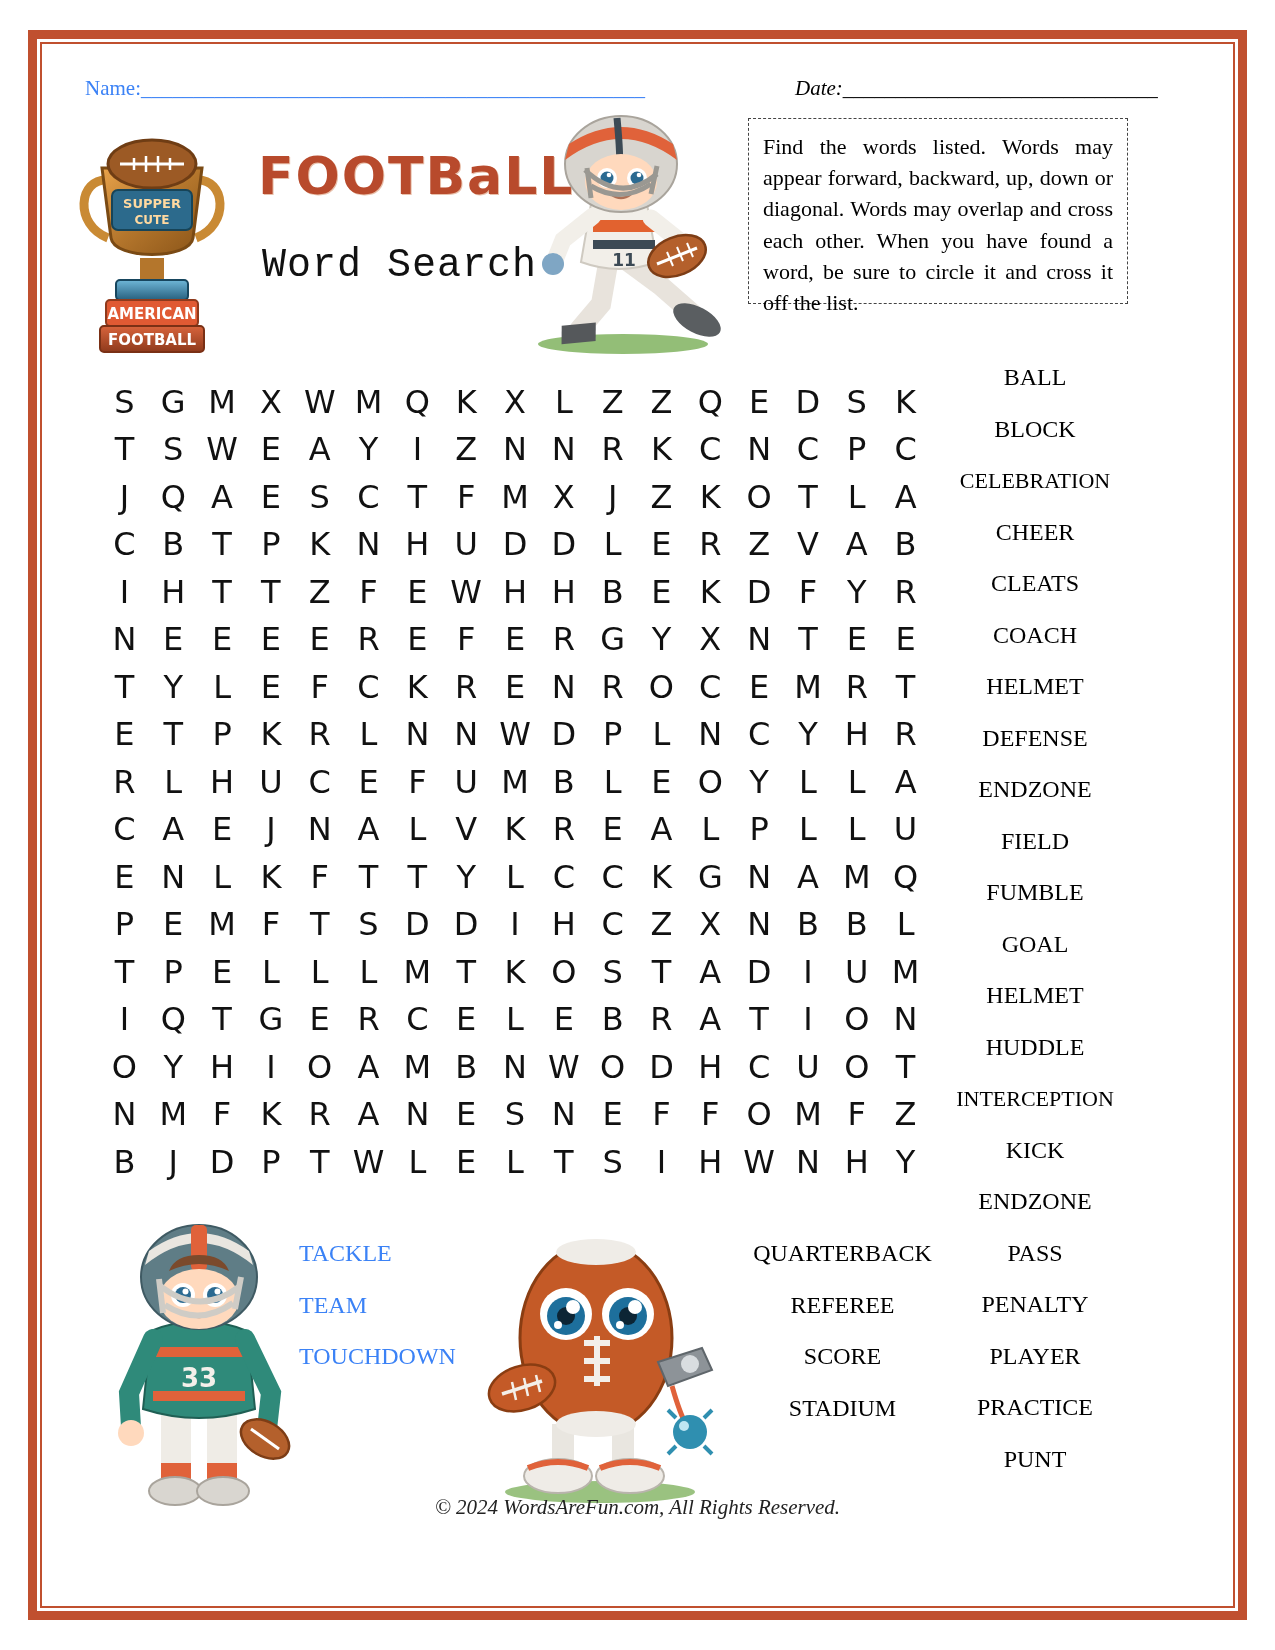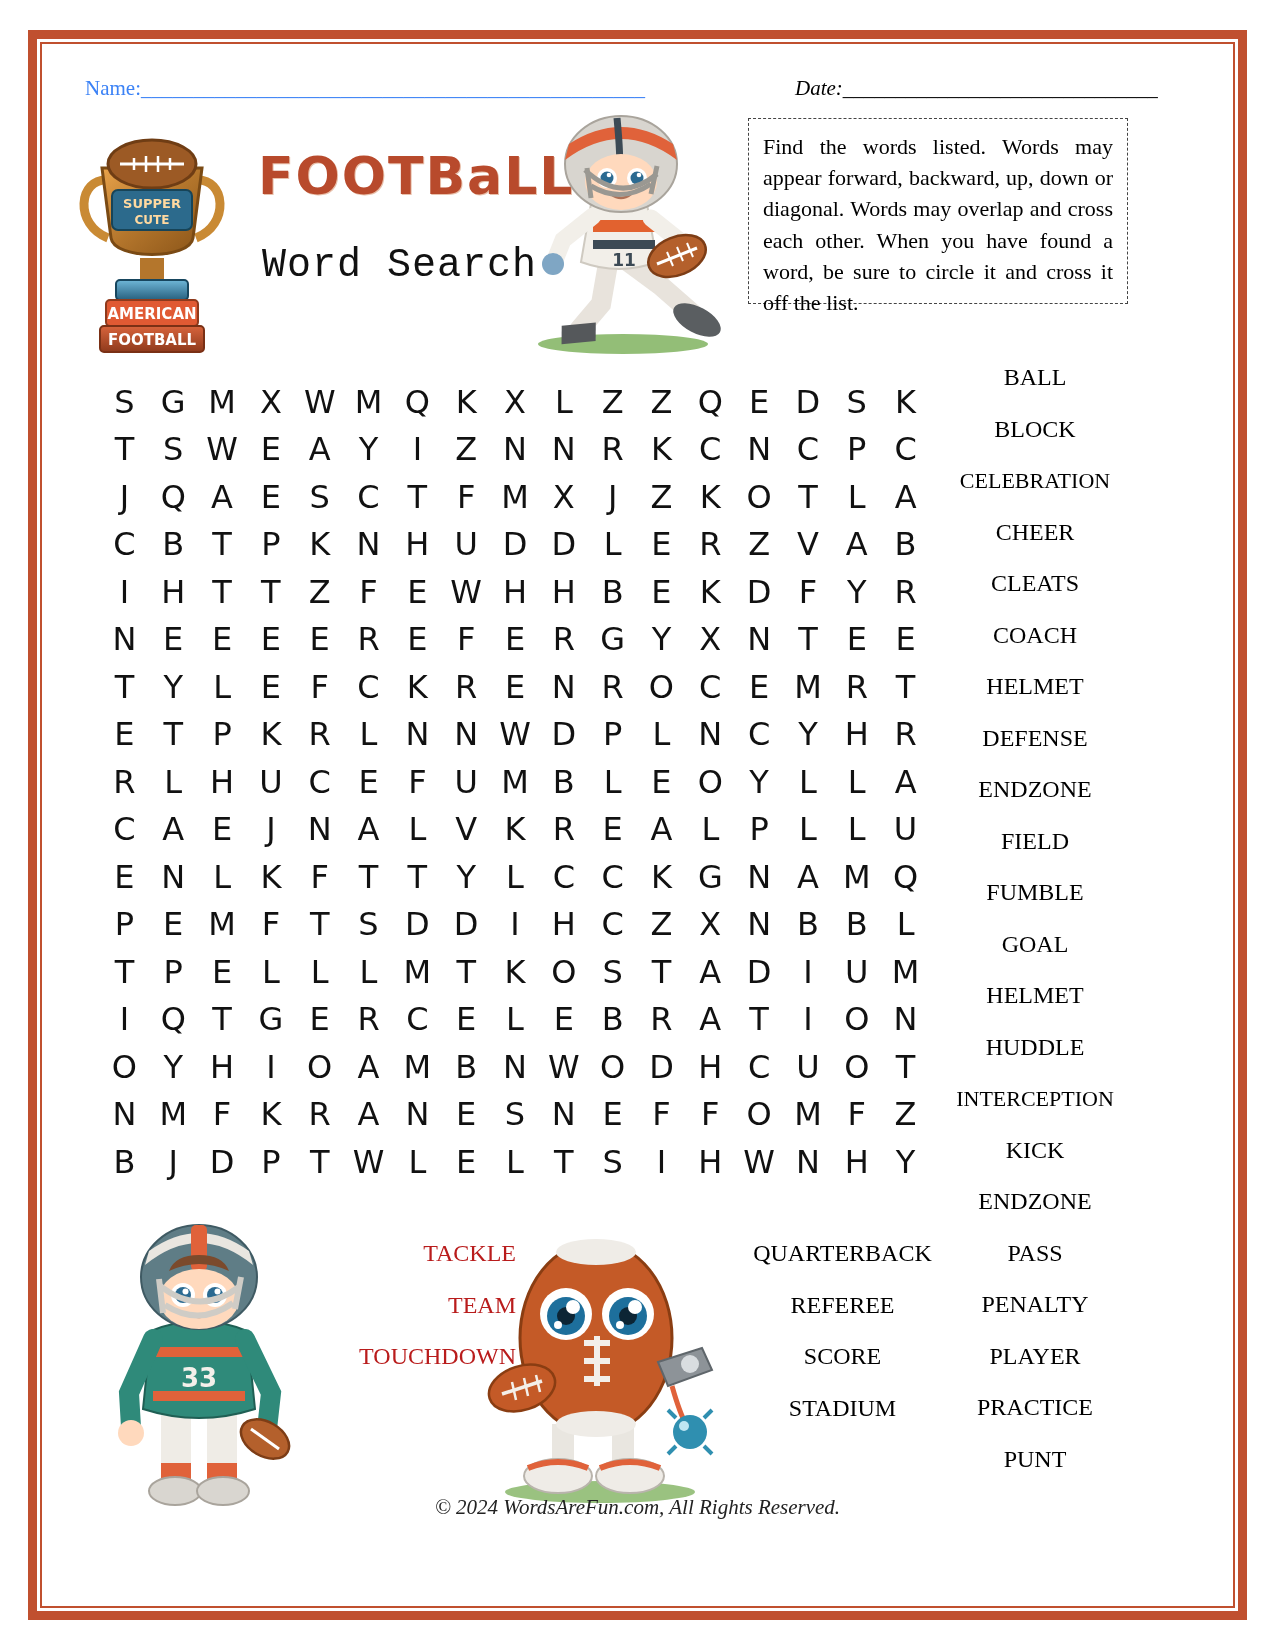--- a/index.html
+++ b/index.html
@@ -126,25 +126,25 @@
     line-height: 51.5px;
     white-space: nowrap;
   }
   .wordlist-right .w.small {
     font-size: 22px;
   }
 
   
   .wordlist-bottom-left {
     position: absolute;
-    left: 316px; top: 1228px;
+    left: 299px; top: 1228px;
     width: 200px;
-    text-align: right;
+    text-align: left;
     font-size: 24px;
-    color: #b91c1c;
+    color: #3b82f6;
   }
   .wordlist-bottom-right {
     position: absolute;
     left: 735px; top: 1228px;
     width: 215px;
     text-align: center;
     font-size: 24px;
     color: #000;
   }
   .wordlist-bottom-left .w,

